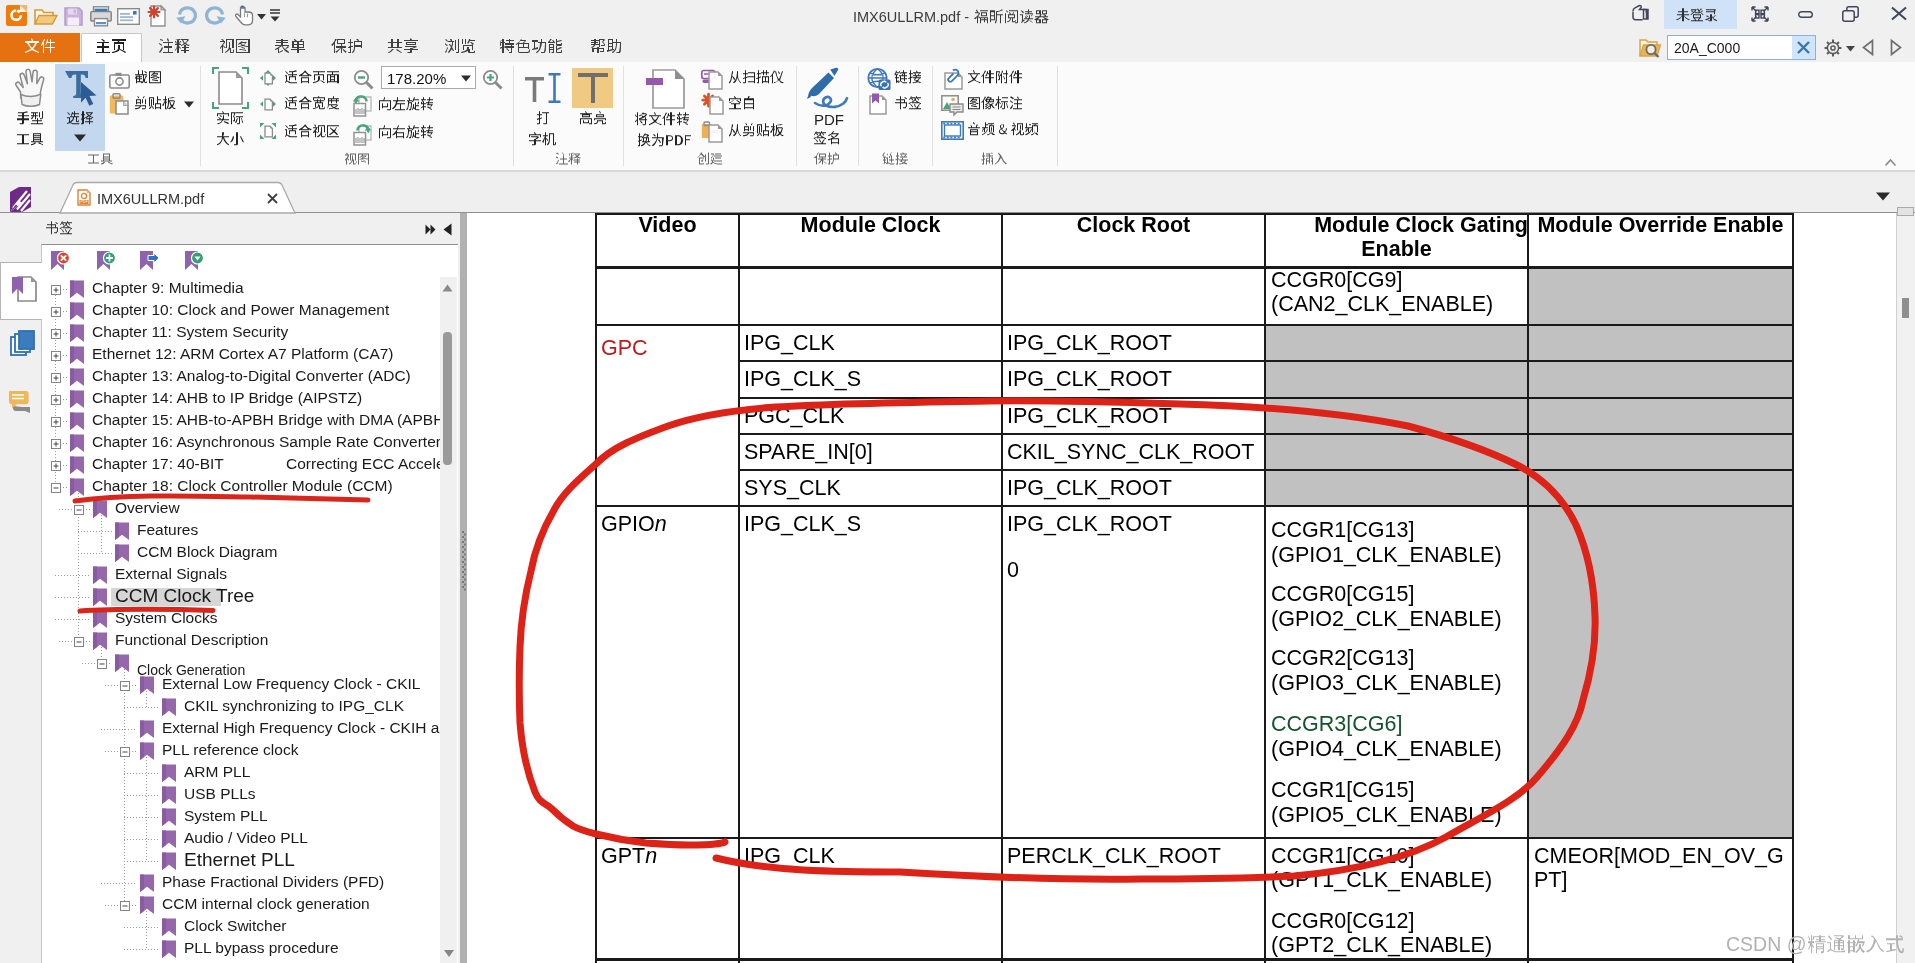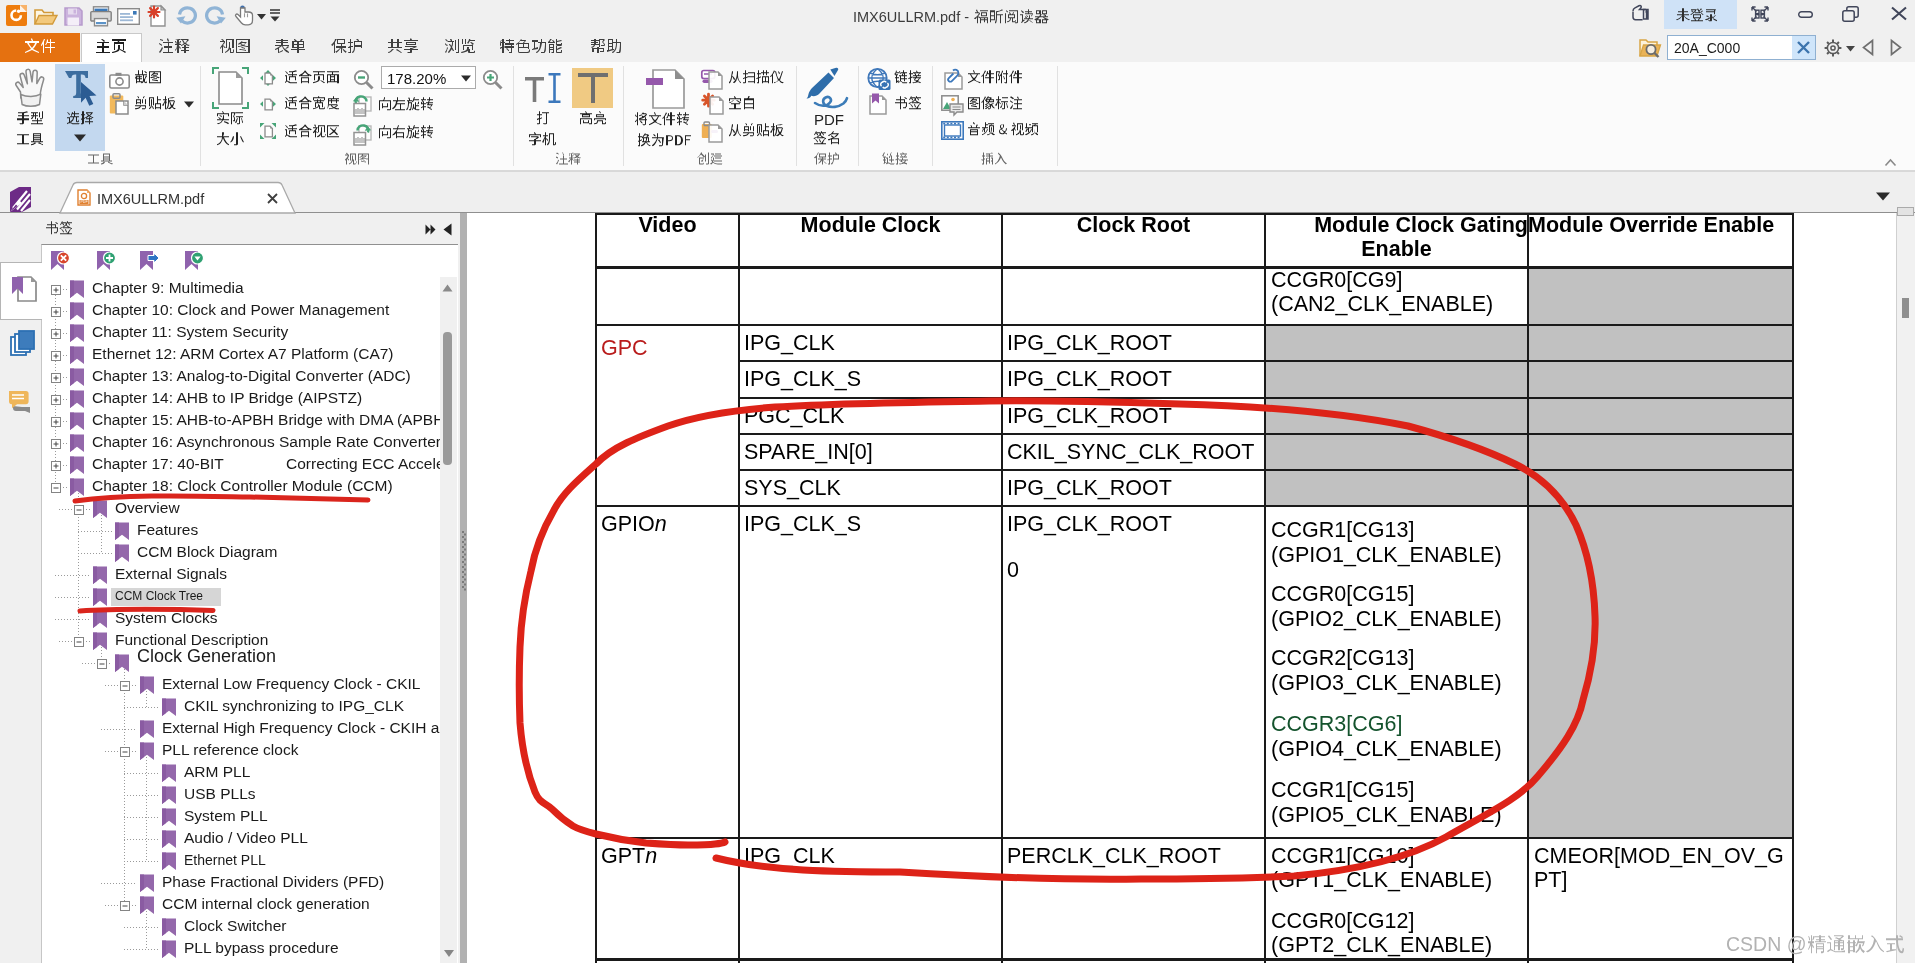--- a/index.html
+++ b/index.html
@@ -716,21 +716,21 @@
       <path d="M1,0.5 h4 v14.5 l-4,3 z" fill="#8a5ba2"></path>
     </svg>
 <div class="txt" style="left:74px;top:318.5px;height:22px;line-height:22px;font-size:15.5px">External Signals</div>
 <svg class="abs" style="left:14px;top:353px" width="35" height="2">
       <line x1="0" y1="0.5" x2="35" y2="0.5" stroke="#9a9a9a" stroke-width="1" stroke-dasharray="1 2"></line>
     </svg>
 <svg class="abs" style="left:51px;top:344px" width="16" height="19" viewBox="0 0 16 19">
       <path d="M1,0.5 h14 v17.5 l-7,-5.2 l-7,5.2 z" fill="#9468ab"></path>
       <path d="M1,0.5 h4 v14.5 l-4,3 z" fill="#8a5ba2"></path>
     </svg>
-<div class="txt" style="left:74px;top:340.5px;height:22px;line-height:22px;font-size:12px">CCM Clock Tree</div>
+<div class="txt" style="left:74px;top:340.5px;height:22px;line-height:22px;font-size:19px">CCM Clock Tree</div>
 <svg class="abs" style="left:14px;top:375px" width="35" height="2">
       <line x1="0" y1="0.5" x2="35" y2="0.5" stroke="#9a9a9a" stroke-width="1" stroke-dasharray="1 2"></line>
     </svg>
 <svg class="abs" style="left:51px;top:366px" width="16" height="19" viewBox="0 0 16 19">
       <path d="M1,0.5 h14 v17.5 l-7,-5.2 l-7,5.2 z" fill="#9468ab"></path>
       <path d="M1,0.5 h4 v14.5 l-4,3 z" fill="#8a5ba2"></path>
     </svg>
 <div class="txt" style="left:74px;top:362.5px;height:22px;line-height:22px;font-size:15.5px">System Clocks</div>
 <svg class="abs" style="left:18px;top:397px" width="31" height="2">
       <line x1="0" y1="0.5" x2="31" y2="0.5" stroke="#9a9a9a" stroke-width="1" stroke-dasharray="1 2"></line>
@@ -748,21 +748,21 @@
       <line x1="0" y1="0.5" x2="30" y2="0.5" stroke="#9a9a9a" stroke-width="1" stroke-dasharray="1 2"></line>
     </svg>
 <svg class="abs" style="left:55.5px;top:414.5px" width="10" height="10">
       <rect x="0.5" y="0.5" width="9" height="9" fill="#fff" stroke="#848484"></rect>
       <line x1="2.5" y1="5" x2="7.5" y2="5" stroke="#444"></line>
     </svg>
 <svg class="abs" style="left:73px;top:410px" width="16" height="19" viewBox="0 0 16 19">
       <path d="M1,0.5 h14 v17.5 l-7,-5.2 l-7,5.2 z" fill="#9468ab"></path>
       <path d="M1,0.5 h4 v14.5 l-4,3 z" fill="#8a5ba2"></path>
     </svg>
-<div class="txt" style="left:96px;top:401px;height:22px;line-height:22px;font-size:18px">Clock Generation</div>
+<div class="txt" style="left:96px;top:415px;height:22px;line-height:22px;font-size:14px">Clock Generation</div>
 <svg class="abs" style="left:64px;top:441px" width="32" height="2">
       <line x1="0" y1="0.5" x2="32" y2="0.5" stroke="#9a9a9a" stroke-width="1" stroke-dasharray="1 2"></line>
     </svg>
 <svg class="abs" style="left:78.5px;top:436.5px" width="10" height="10">
       <rect x="0.5" y="0.5" width="9" height="9" fill="#fff" stroke="#848484"></rect>
       <line x1="2.5" y1="5" x2="7.5" y2="5" stroke="#444"></line>
     </svg>
 <svg class="abs" style="left:98px;top:432px" width="16" height="19" viewBox="0 0 16 19">
       <path d="M1,0.5 h14 v17.5 l-7,-5.2 l-7,5.2 z" fill="#9468ab"></path>
       <path d="M1,0.5 h4 v14.5 l-4,3 z" fill="#8a5ba2"></path>
@@ -828,21 +828,21 @@
       <path d="M1,0.5 h4 v14.5 l-4,3 z" fill="#8a5ba2"></path>
     </svg>
 <div class="txt" style="left:143px;top:582.5px;height:22px;line-height:22px;font-size:15.5px">Audio / Video PLL</div>
 <svg class="abs" style="left:83px;top:617px" width="35" height="2">
       <line x1="0" y1="0.5" x2="35" y2="0.5" stroke="#9a9a9a" stroke-width="1" stroke-dasharray="1 2"></line>
     </svg>
 <svg class="abs" style="left:120px;top:608px" width="16" height="19" viewBox="0 0 16 19">
       <path d="M1,0.5 h14 v17.5 l-7,-5.2 l-7,5.2 z" fill="#9468ab"></path>
       <path d="M1,0.5 h4 v14.5 l-4,3 z" fill="#8a5ba2"></path>
     </svg>
-<div class="txt" style="left:143px;top:604.5px;height:22px;line-height:22px;font-size:14px">Ethernet PLL</div>
+<div class="txt" style="left:143px;top:604.5px;height:22px;line-height:22px;font-size:19px">Ethernet PLL</div>
 <svg class="abs" style="left:60px;top:639px" width="36" height="2">
       <line x1="0" y1="0.5" x2="36" y2="0.5" stroke="#9a9a9a" stroke-width="1" stroke-dasharray="1 2"></line>
     </svg>
 <svg class="abs" style="left:98px;top:630px" width="16" height="19" viewBox="0 0 16 19">
       <path d="M1,0.5 h14 v17.5 l-7,-5.2 l-7,5.2 z" fill="#9468ab"></path>
       <path d="M1,0.5 h4 v14.5 l-4,3 z" fill="#8a5ba2"></path>
     </svg>
 <div class="txt" style="left:121px;top:626.5px;height:22px;line-height:22px;font-size:15.5px">Phase Fractional Dividers (PFD)</div>
 <svg class="abs" style="left:64px;top:661px" width="32" height="2">
       <line x1="0" y1="0.5" x2="32" y2="0.5" stroke="#9a9a9a" stroke-width="1" stroke-dasharray="1 2"></line>
@@ -935,21 +935,21 @@
 <div class="abs" style="left:739px;top:433.3px;width:1054px;height:1.4px;background:#1a1a1a"></div>
 <div class="abs" style="left:739px;top:469.3px;width:1054px;height:1.4px;background:#1a1a1a"></div>
 <div class="abs" style="left:596px;top:505.2px;width:1197px;height:1.6px;background:#1a1a1a"></div>
 <div class="abs" style="left:596px;top:837.2px;width:1197px;height:1.6px;background:#1a1a1a"></div>
 <div class="abs" style="left:596px;top:958.3px;width:1197px;height:2.4px;background:#1a1a1a"></div>
 <div class="txt" style="left:596px;top:214.5px;font-size:21.5px;line-height:21.5px;font-weight:bold;width:143px;text-align:center;color:#000">Video</div>
 <div class="txt" style="left:739px;top:214.5px;font-size:21.5px;line-height:21.5px;font-weight:bold;width:263px;text-align:center;color:#000">Module Clock</div>
 <div class="txt" style="left:1002px;top:214.5px;font-size:21.5px;line-height:21.5px;font-weight:bold;width:263px;text-align:center;color:#000">Clock Root</div>
 <div class="txt" style="left:1265px;top:214.5px;font-size:21.5px;line-height:21.5px;font-weight:bold;width:263px;text-align:right;color:#000">Module Clock Gating</div>
 <div class="txt" style="left:1265px;top:238.5px;font-size:21.5px;line-height:21.5px;font-weight:bold;width:263px;text-align:center;color:#000">Enable</div>
-<div class="txt" style="left:1528px;top:214.5px;font-size:21.5px;line-height:21.5px;font-weight:bold;width:265px;text-align:left;color:#000">Module Override Enable</div>
+<div class="txt" style="left:1528px;top:214.5px;font-size:21.5px;line-height:21.5px;font-weight:bold;width:265px;text-align:center;color:#000">Module Override Enable</div>
 <div class="txt" style="left:1271px;top:270px;font-size:21.5px;line-height:21.5px;color:#000">CCGR0[CG9]</div>
 <div class="txt" style="left:1271px;top:294px;font-size:21.5px;line-height:21.5px;color:#000">(CAN2_CLK_ENABLE)</div>
 <div class="txt" style="left:601px;top:338px;font-size:21.5px;line-height:21.5px;color:#b91c1c">GPC</div>
 <div class="txt" style="left:744px;top:333px;font-size:21.5px;line-height:21.5px;color:#000">IPG_CLK</div>
 <div class="txt" style="left:1007px;top:333px;font-size:21.5px;line-height:21.5px;color:#000">IPG_CLK_ROOT</div>
 <div class="txt" style="left:744px;top:369px;font-size:21.5px;line-height:21.5px;color:#000">IPG_CLK_S</div>
 <div class="txt" style="left:1007px;top:369px;font-size:21.5px;line-height:21.5px;color:#000">IPG_CLK_ROOT</div>
 <div class="txt" style="left:744px;top:406px;font-size:21.5px;line-height:21.5px;color:#000">PGC_CLK</div>
 <div class="txt" style="left:1007px;top:406px;font-size:21.5px;line-height:21.5px;color:#000">IPG_CLK_ROOT</div>
 <div class="txt" style="left:744px;top:442px;font-size:21.5px;line-height:21.5px;color:#000">SPARE_IN[0]</div>

